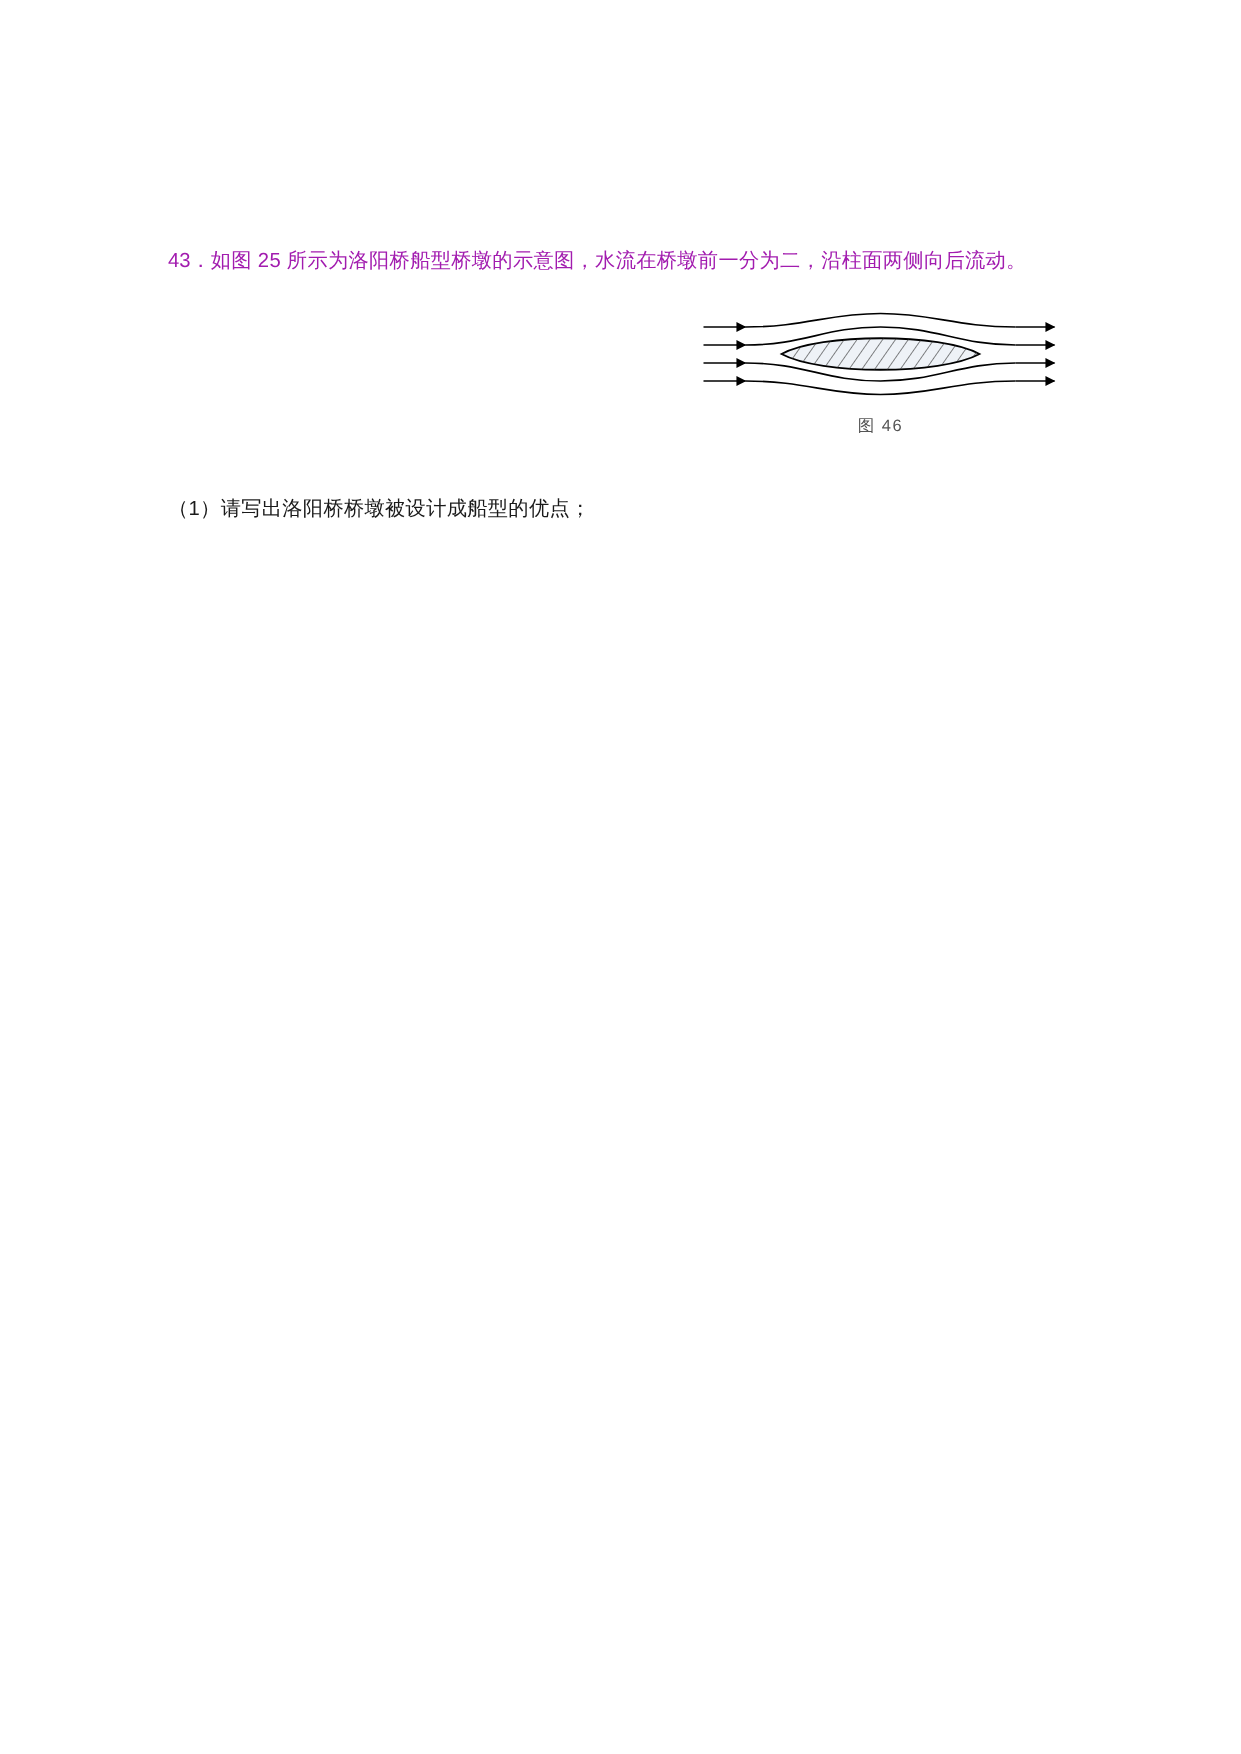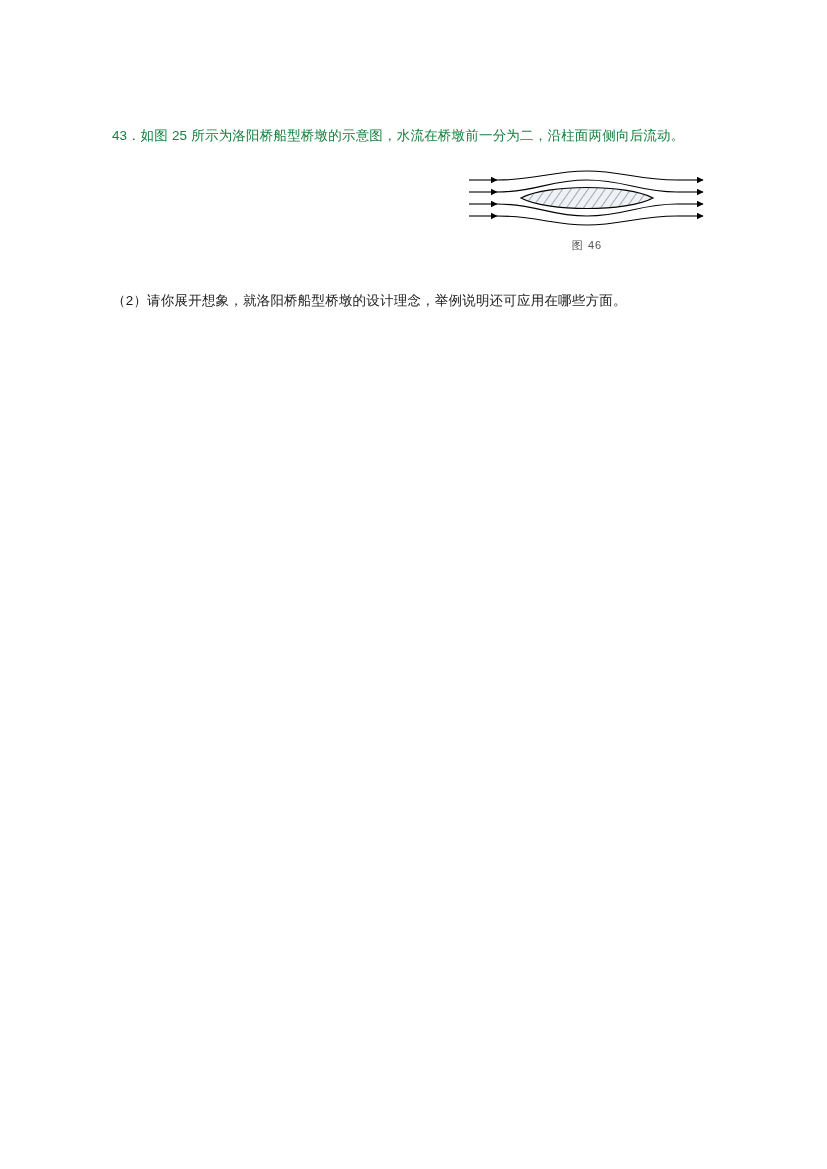--- a/index.html
+++ b/index.html
@@ -23,23 +23,24 @@
   }
   .content {
     position: absolute;
     left: 112px;
     top: 122px;
     width: 610px;
   }
   .q-line {
     font-size: 13.5px;
     line-height: 28px;
-    color: #15803d;
+    color: #a21caf;
     letter-spacing: 0.2px;
     text-align: justify;
+    margin-top: 38px;
   }
   .q-line .qnum {
     letter-spacing: 0;
   }
   .figure-wrap {
     margin-top: 16px;
     height: 100px;
     position: relative;
   }
   .figure {
@@ -116,17 +117,17 @@
             <line x1="210" y1="26" x2="236" y2="26" marker-end="url(#arr)"></line>
             <line x1="210" y1="38" x2="236" y2="38" marker-end="url(#arr)"></line>
             <line x1="210" y1="50" x2="236" y2="50" marker-end="url(#arr)"></line>
           </g>
         </svg>
       </div>
       <div class="fig-caption">图 46</div>
     </div>
 
     <div class="sub-list">
-      <div class="sub-item">（2）请你展开想象，就洛阳桥船型桥墩的设计理念，举例说明还可应用在哪些方面。</div>
+      <div class="sub-item">（1）请写出洛阳桥桥墩被设计成船型的优点；</div>
     </div>
 
   </div>
 </div>
 
 </body></html>

